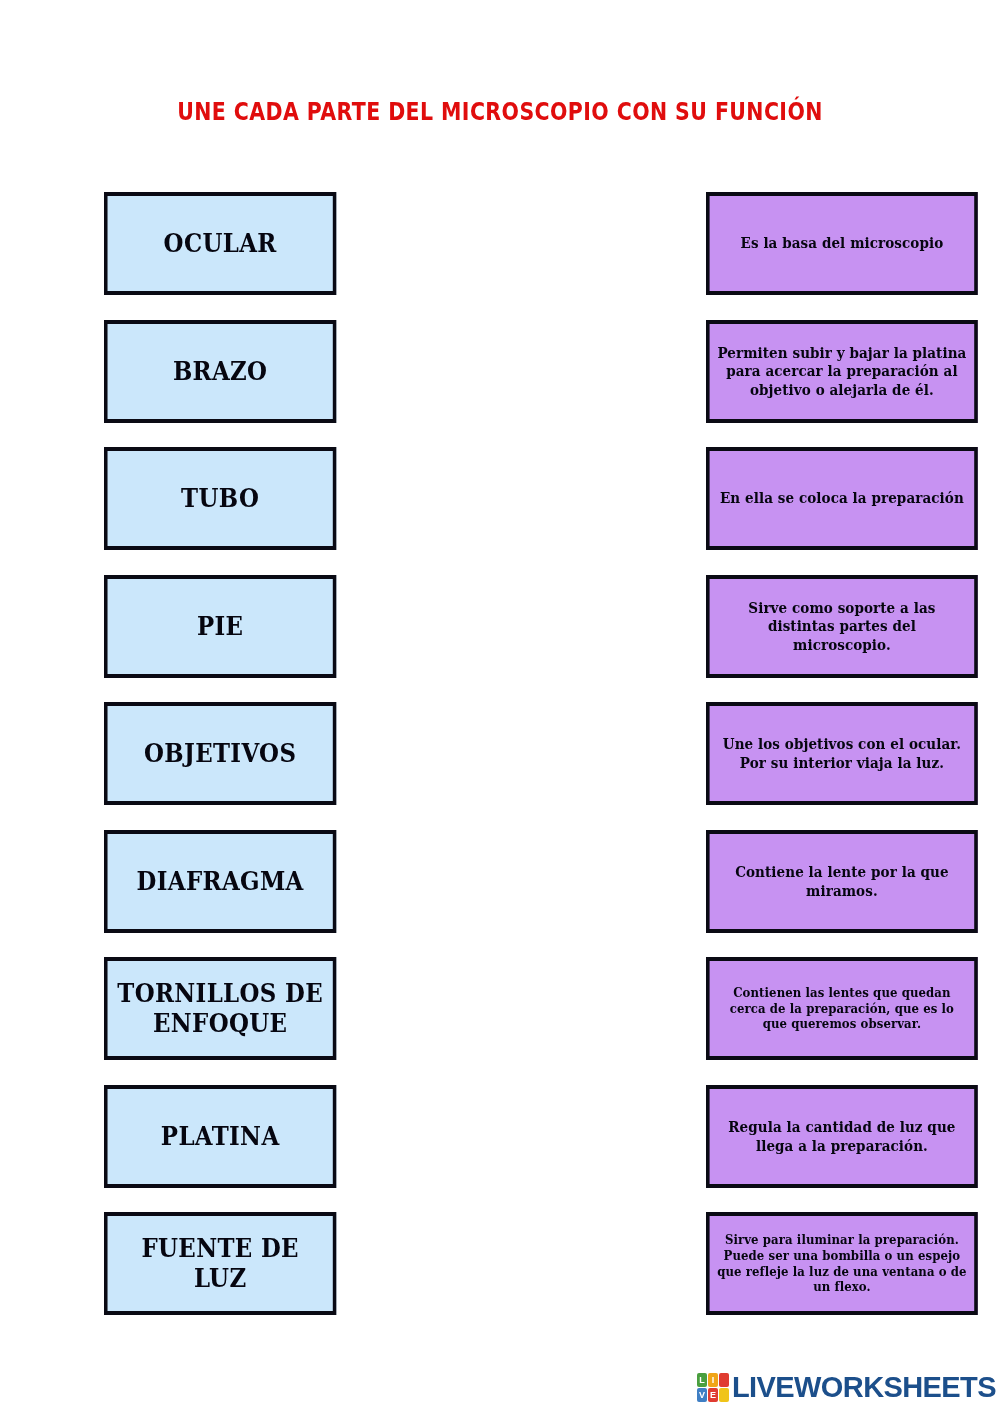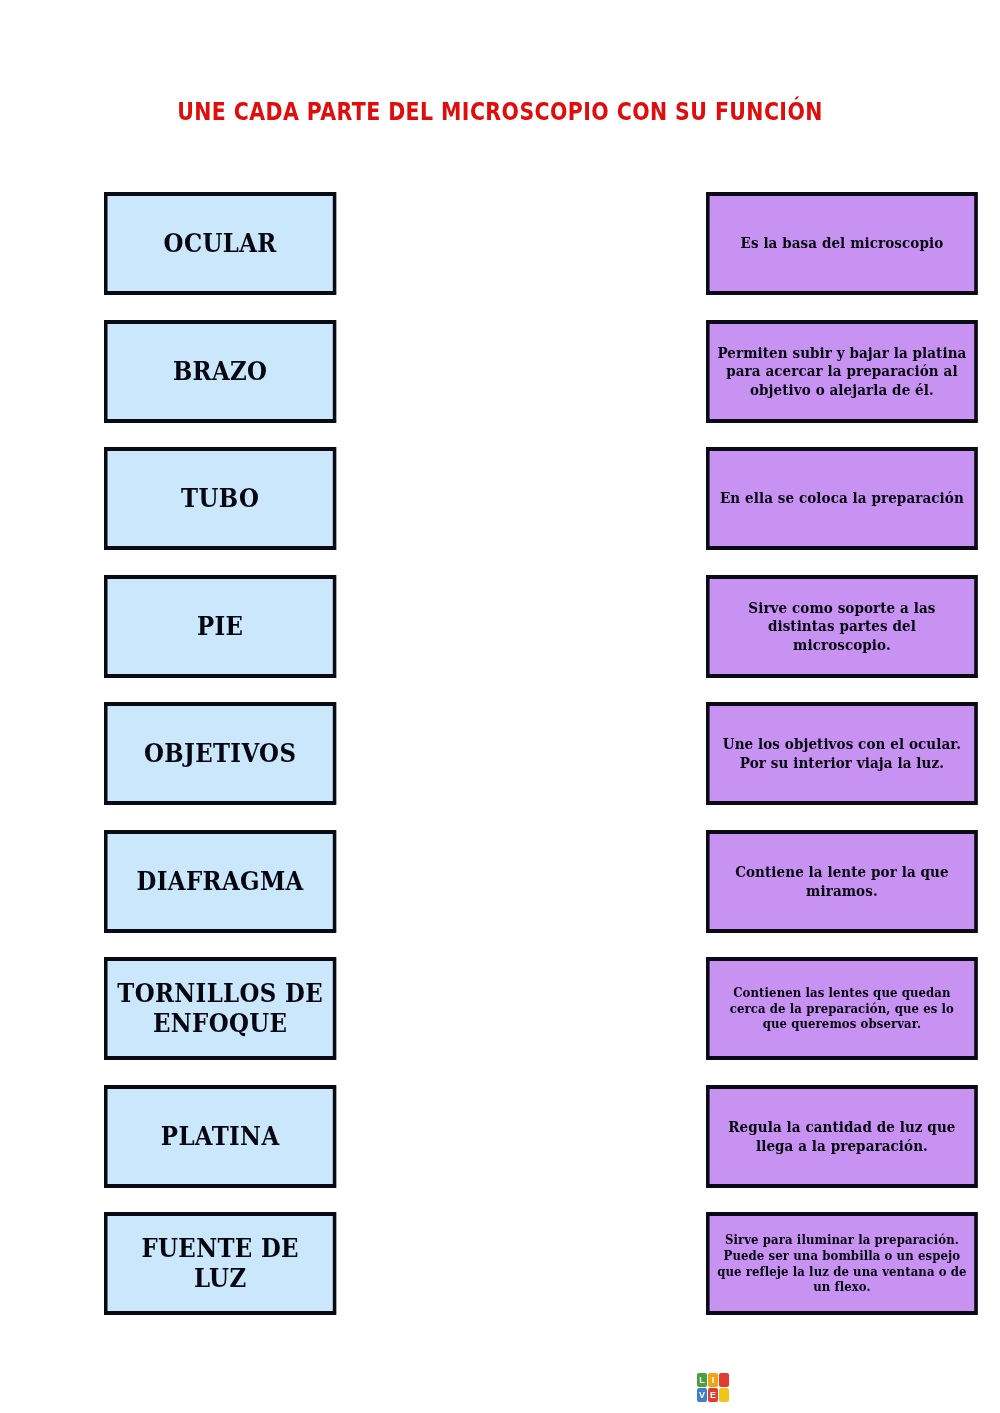--- a/index.html
+++ b/index.html
@@ -218,13 +218,14 @@
 
 <div id="footer-logo">
   <div id="logo-tiles">
       <div class="logo-tile" style="background: rgb(74, 159, 63);">L</div>
       <div class="logo-tile" style="background: rgb(240, 165, 24);">I</div>
       <div class="logo-tile" style="background: rgb(224, 60, 49);"></div>
       <div class="logo-tile" style="background: rgb(63, 127, 196);">V</div>
       <div class="logo-tile" style="background: rgb(224, 60, 49);">E</div>
       <div class="logo-tile" style="background: rgb(240, 196, 25);"></div>
     </div>
+  <div id="logo-wordmark">LIVEWORKSHEETS</div>
 </div>
 
 </body></html>

